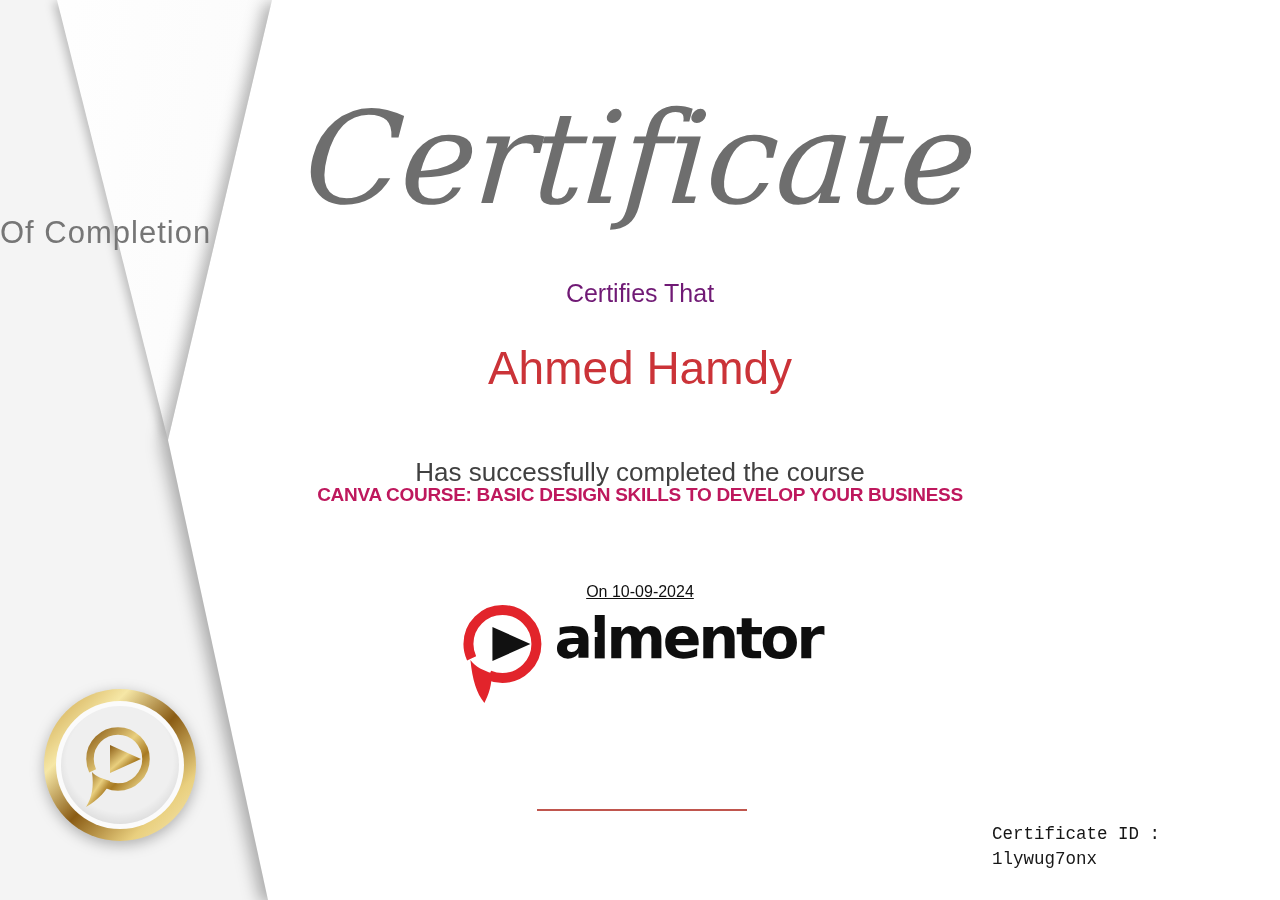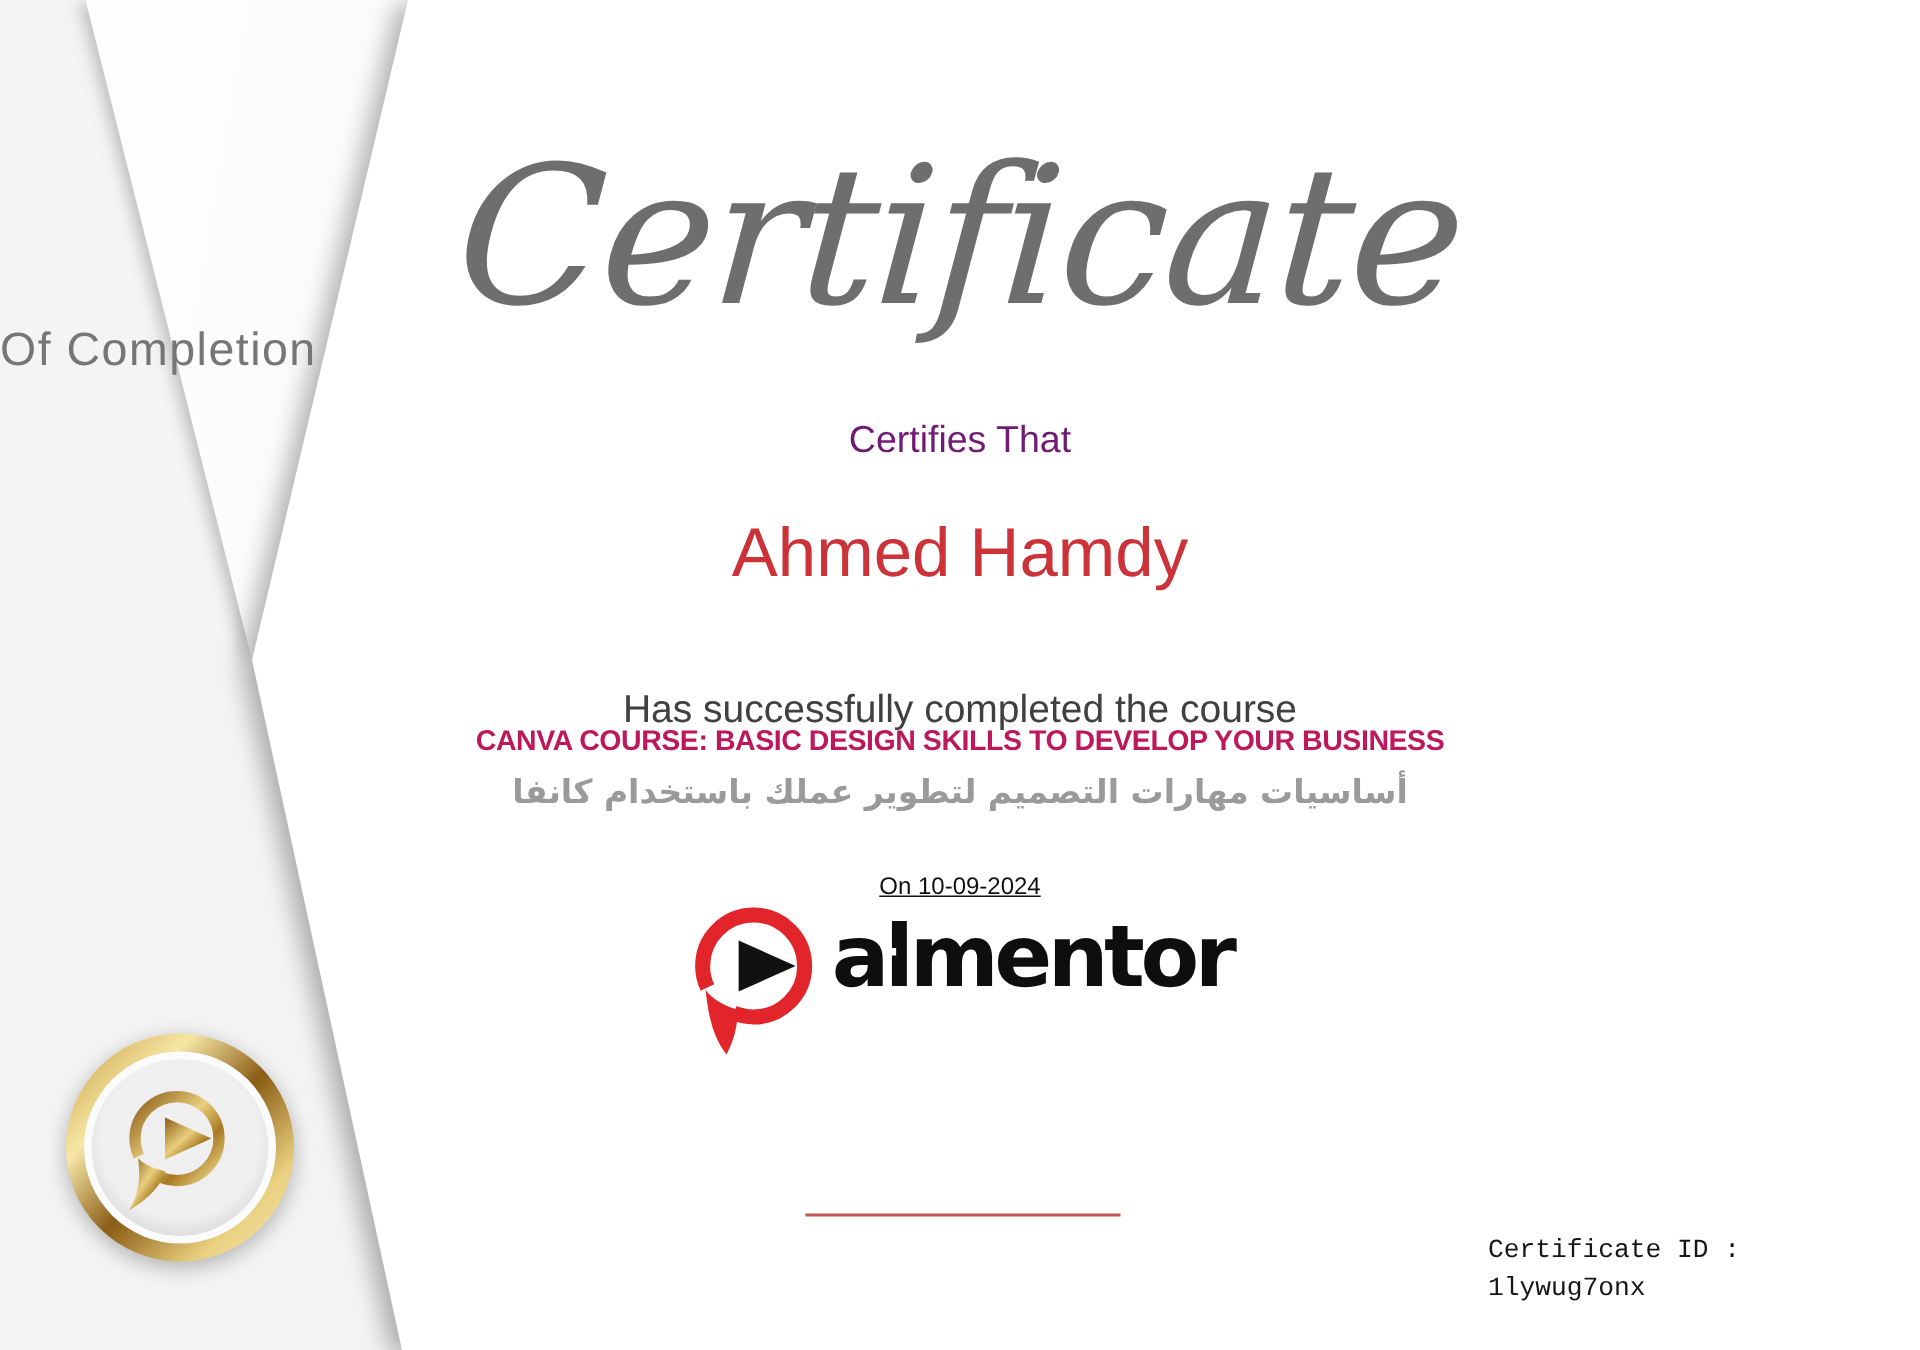--- a/index.html
+++ b/index.html
@@ -81,21 +81,20 @@
 
 <div class="content">
 
   <div class="center title-script">Certificate</div>
   <div class="subtitle">Of Completion</div>
 
   <div class="center certifies">Certifies That</div>
   <div class="center recipient">Ahmed Hamdy</div>
   <div class="center completed">Has successfully completed the course</div>
   <div class="center course-en">CANVA COURSE: BASIC DESIGN SKILLS TO DEVELOP YOUR BUSINESS</div>
-  <div class="center course-ar" dir="rtl">أساسيات مهارات التصميم لتطوير عملك باستخدام كانفا</div>
   <div class="center date-line">On 10-09-2024</div>
 
   <div class="logo-row">
     <svg class="logo-mark" viewBox="0 0 88 104">
       <circle cx="44" cy="40" r="34" fill="#ffffff" stroke="#e2242b" stroke-width="10" pathLength="360" stroke-dasharray="113 42 205"></circle>
       <path d="M12 56 C14 76 18 89 26 99 C30 91 34 80 33 69 C26 67 17 63 12 56 Z" fill="#e2242b"></path>
       <path d="M34 23 L72 40 L34 57 Z" fill="#111111"></path>
     </svg>
     <span class="wordmark">almentor<span class="l-notch"></span></span>
   </div>

